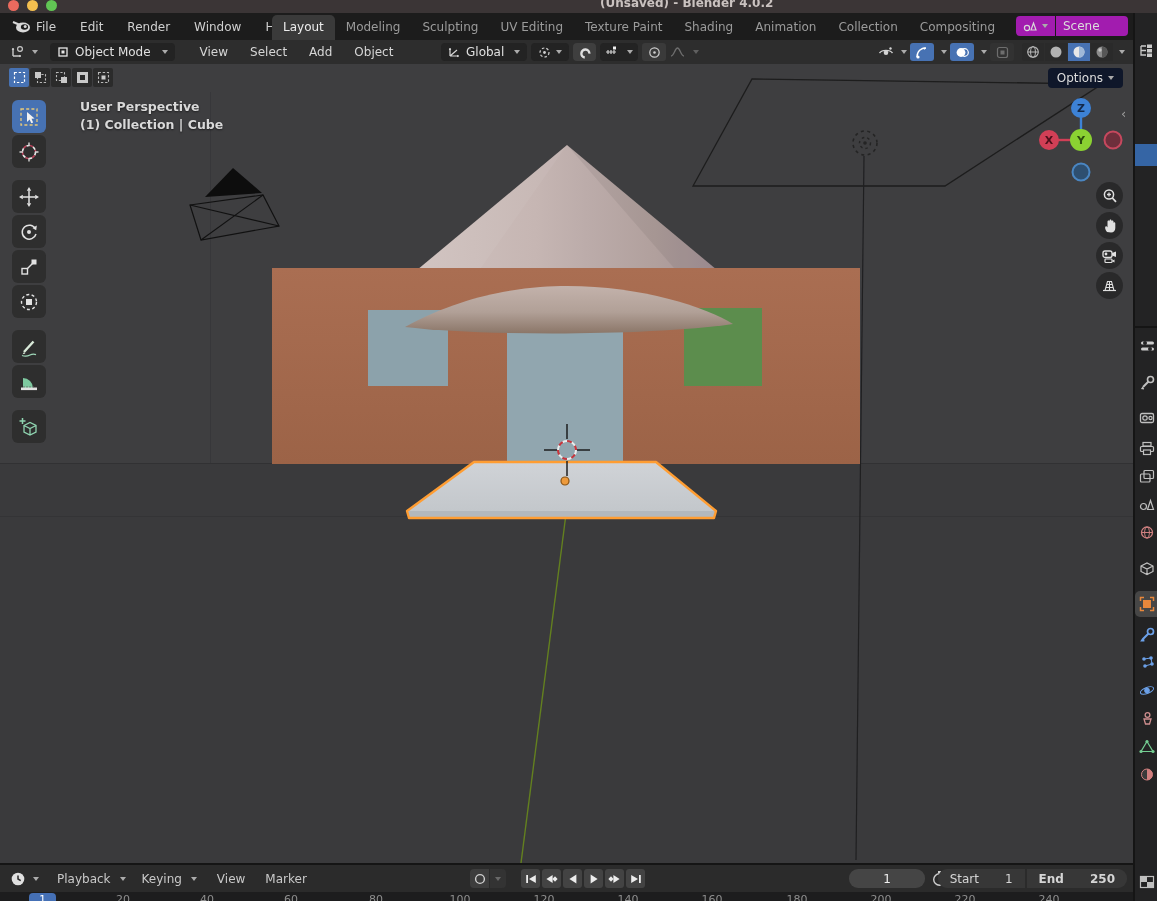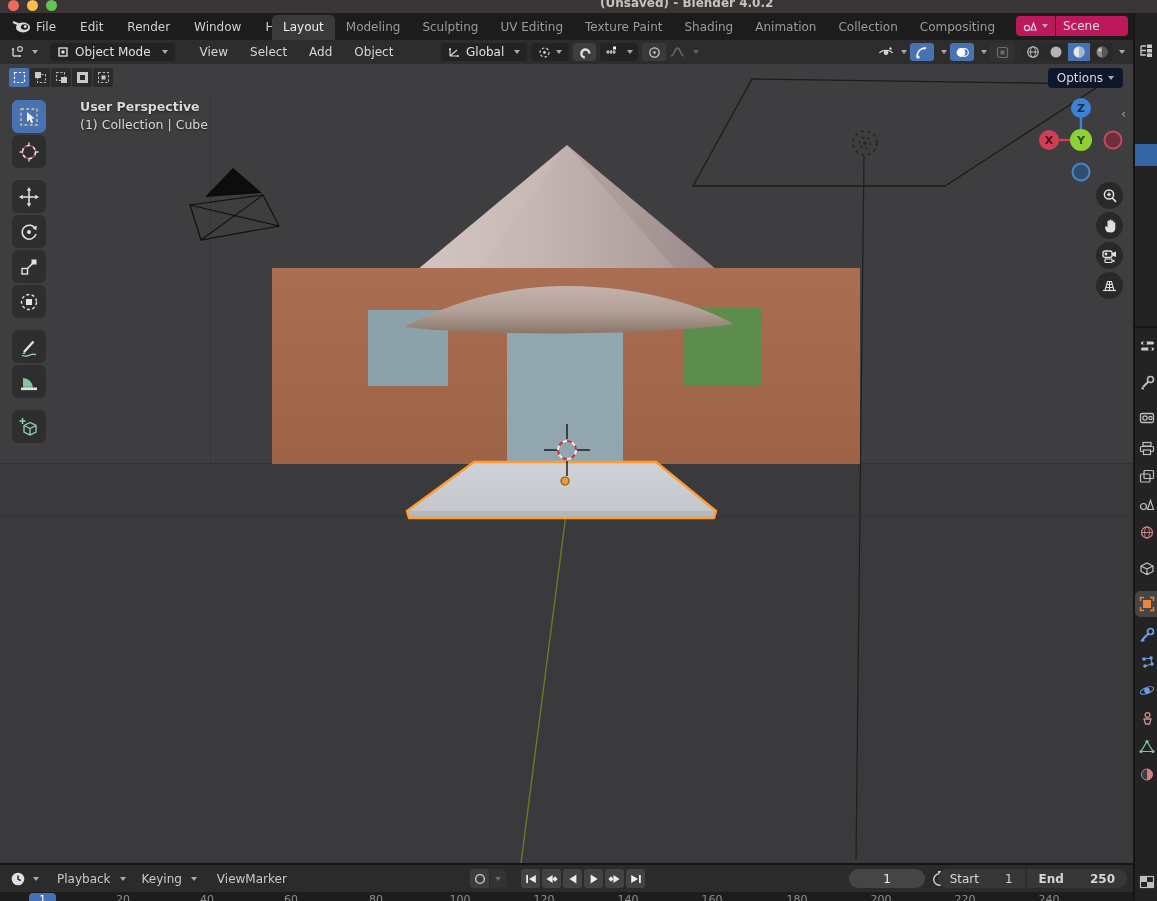--- a/index.html
+++ b/index.html
@@ -16,21 +16,21 @@
   .tl{position:absolute;top:0;width:11px;height:11px;border-radius:50%;}
   #win-title{position:absolute;left:600px;top:-4px;font-size:12px;font-weight:bold;color:#cac2c0;white-space:nowrap;}
   
   #topbar{left:0;top:13px;width:1157px;height:27px;background:#1c1c1c;border-bottom:1px solid #131313;}
   #topbar .menus{position:absolute;left:36px;top:0;height:27px;display:flex;align-items:center;gap:24px;color:#cfcfcf;}
   #topbar .menus span{cursor:default;}
   #tabs{position:absolute;left:272px;top:0;height:27px;display:flex;align-items:flex-end;overflow:hidden;width:768px;}
   .tab{padding:5px 11px 6px 11px;color:#9b9b9b;white-space:nowrap;border-radius:5px 5px 0 0;}
   .tab.active{background:#3a3a3a;color:#ececec;}
   #scene-sel{position:absolute;right:29px;top:3px;height:20px;display:flex;}
-  #scene-sel .seg{background:#be185d;display:flex;align-items:center;padding:0 7px;height:20px;}
+  #scene-sel .seg{background:#a21caf;display:flex;align-items:center;padding:0 7px;height:20px;}
   #scene-sel .seg:first-child{border-radius:4px 0 0 4px;border-right:1px solid #1a1a1a;}
   #scene-sel .seg:last-child{border-radius:0 4px 4px 0;min-width:58px;color:#dcdcdc;}
   
   #vheader{left:0;top:40px;width:1133px;height:24px;background:#2d2d2d;border-bottom:1px solid #1a1a1a;}
   .hbtn{background:#232323;border-radius:4px;height:18px;display:flex;align-items:center;padding:0 7px;color:#e0e0e0;}
   .hmenu{color:#d6d6d6;padding:0 9px;}
   .toggle{width:24px;height:18px;border-radius:3px;display:flex;align-items:center;justify-content:center;}
   .toggle.on{background:#4772b3;}
   .shadeseg{width:22px;height:18px;background:#2a2a2a;display:flex;align-items:center;justify-content:center;}
   
@@ -368,21 +368,21 @@
       </div>
     </div>
 
     <div id="options-btn">
       <span>Options</span>
       <span class="chev"></span>
     </div>
 
     <div id="vp-overlay">
       <div>User Perspective</div>
-      <div style="font-weight:normal;">(1) Collection | Cube</div>
+      <div style="font-weight:bold;">(1) Collection | Cube</div>
     </div>
 
     <div id="toolbar">
       <div class="tool active">
         <svg width="22" height="22" viewBox="0 0 22 22">
           <rect x="3" y="3" width="16" height="16" fill="none" stroke="#e8c97a" stroke-width="1.3" stroke-dasharray="3 2.2"></rect>
           <polygon points="9,6 9,16 11.6,13.6 13.3,17.3 15.2,16.4 13.5,12.8 16.6,12.6" fill="#f2f2f2"></polygon>
         </svg>
       </div>
       <div class="tool">
@@ -616,21 +616,21 @@
       </div>
       <div class="row" style="margin-left:18px;gap:4px;">
         <span>Playback</span>
           <span class="chev"></span>
       </div>
       <div class="row" style="margin-left:16px;gap:4px;">
         <span>Keying</span>
           <span class="chev"></span>
       </div>
       <span style="margin-left:20px;">View</span>
-      <span style="">Marker</span>
+      <span style="margin-left:20px;">Marker</span>
 
       <div class="abs row" style="left:470px;top:4px;gap:1px;">
         <div class="tpbtn" style="background:#3d3d3d;border-radius:4px 0 0 4px;">
           <svg width="12" height="12" viewBox="0 0 12 12">
             <circle cx="6" cy="6" r="4.4" fill="none" stroke="#cfcfcf" stroke-width="1.4"></circle>
           </svg>
         </div>
         <div class="tpbtn" style="background:#333333;border-radius:0 4px 4px 0;width:16px;">
           <span class="chev dim" style="margin:0;"></span>
         </div>

